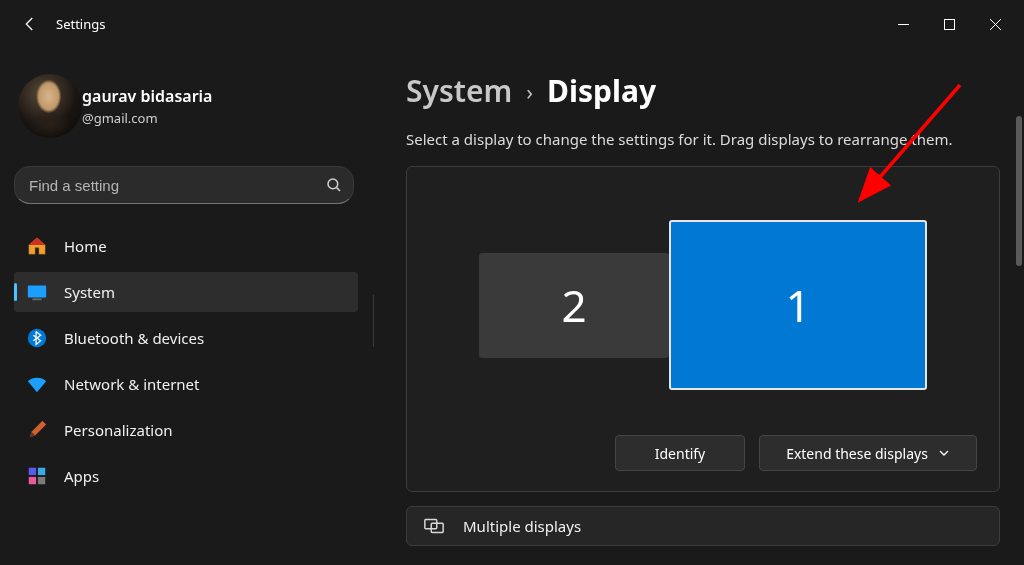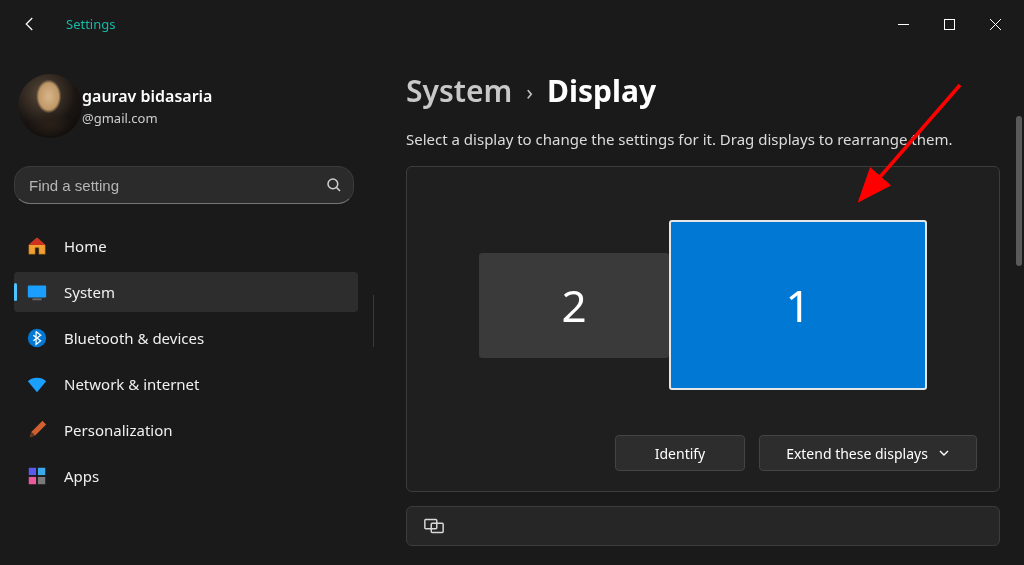--- a/index.html
+++ b/index.html
@@ -19,22 +19,22 @@
     padding: 0 6px 0 10px;
   }
   .back-btn {
     width: 40px; height: 40px;
     display: flex; align-items: center; justify-content: center;
     border-radius: 4px;
     cursor: pointer;
   }
   .titlebar-title {
     font-size: 13px;
-    margin-left: 16px;
-    color: #14b8a6;
+    margin-left: 6px;
+    color: #ffffff;
   }
   .win-controls {
     margin-left: auto;
     display: flex;
   }
   .win-btn {
     width: 46px; height: 32px;
     display: flex; align-items: center; justify-content: center;
     cursor: pointer;
   }
@@ -368,20 +368,21 @@
       </div>
     </div>
 
     <div class="next-section">
       <span class="sec-icon">
         <svg width="22" height="22" viewBox="0 0 24 24" fill="none" stroke="currentColor" stroke-width="1.6">
             <rect x="2" y="5" width="13" height="10" rx="1"></rect>
             <rect x="9" y="9" width="13" height="10" rx="1"></rect>
           </svg>
       </span>
+      <span class="sec-label">Multiple displays</span>
     </div>
 
     <div class="scrollbar"></div>
   </div>
 </div>
 
 <svg class="arrow-overlay" viewBox="0 0 1024 565">
   <defs>
     <marker id="arrowhead" markerWidth="10" markerHeight="8" refX="9" refY="4" orient="auto">
       <polygon points="0 0, 10 4, 0 8" fill="#ff0000"></polygon>

